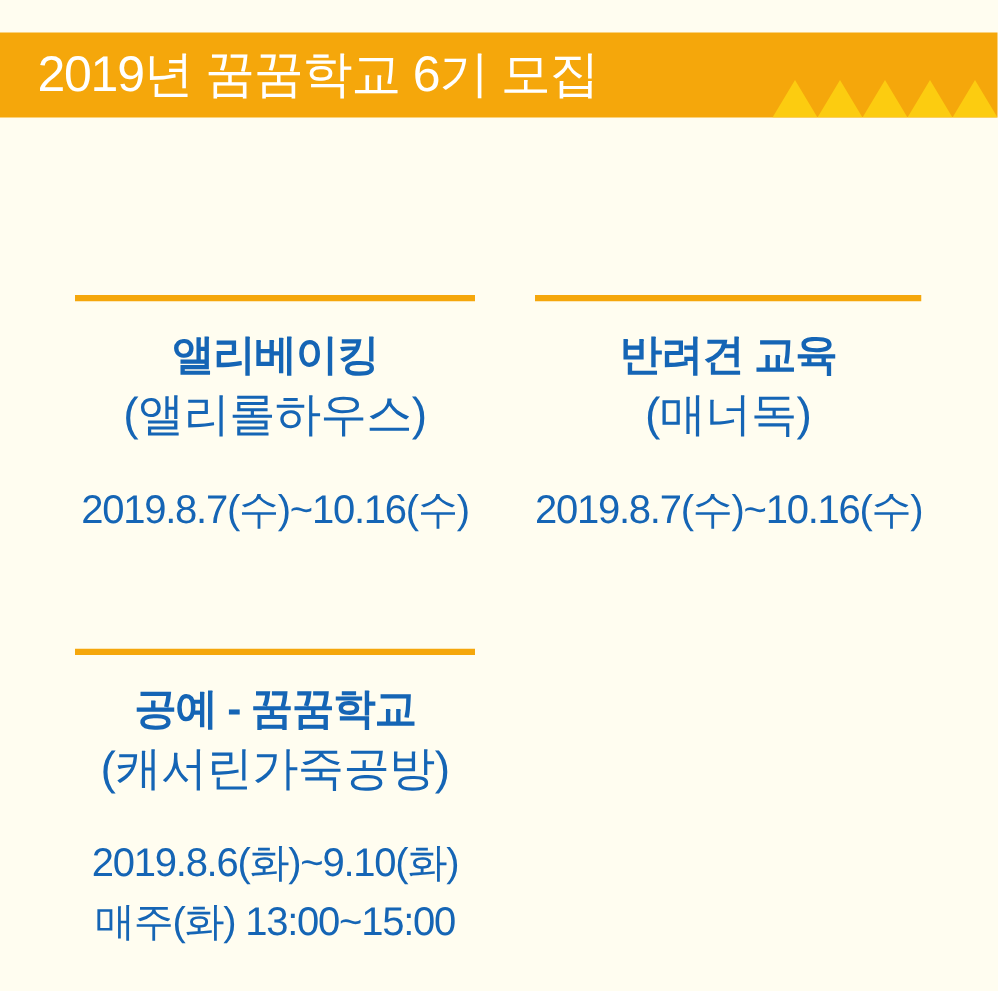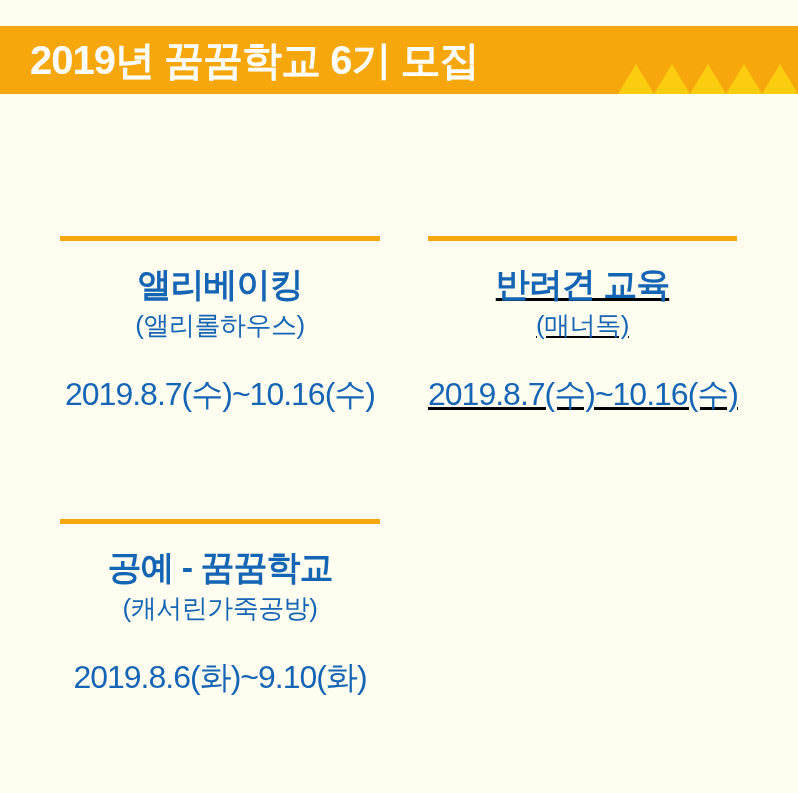--- a/index.html
+++ b/index.html
@@ -33,21 +33,21 @@
     background: #F5A70B;
     overflow: hidden;
   }
   .header-title {
     position: absolute;
     left: 30px;
     top: 50%;
     transform: translateY(-50%);
     color: #FFFFFF;
     font-size: 40px;
-    font-weight: 700;
+    font-weight: 400;
     letter-spacing: -1px;
     white-space: nowrap;
     line-height: 1;
   }
   .zigzag {
     position: absolute;
     right: 0;
     bottom: 0;
     height: 30px;
     width: 180px;
@@ -98,41 +98,40 @@
     box-sizing: border-box;
     text-align: center;
   }
   .program-card.col-left {
     padding-left: 60px;
     padding-right: 19px;
   }
   .program-card.col-right {
     padding-left: 29px;
     padding-right: 61px;
-    text-decoration: underline;
   }
 
   .card-rule {
     height: 5px;
     background: #F5A70B;
     margin-bottom: 24px;
   }
 
   .card-title {
     color: #1565B5;
     font-size: 34px;
     font-weight: 700;
     letter-spacing: -1px;
     line-height: 1.15;
     white-space: nowrap;
   }
 
   .card-venue {
     color: #1565B5;
-    font-size: 26px;
+    font-size: 37px;
     font-weight: 400;
     letter-spacing: -0.5px;
     line-height: 1.2;
     margin-top: 6px;
     white-space: nowrap;
   }
 
   .card-schedule {
     margin-top: 30px;
   }
@@ -182,18 +181,19 @@
         <div class="card-dates">2019.8.7(수)~10.16(수)</div>
       </div>
     </div>
 
     <div class="program-card col-left">
       <div class="card-rule"></div>
       <div class="card-title">공예 - 꿈꿈학교</div>
       <div class="card-venue">(캐서린가죽공방)</div>
       <div class="card-schedule">
         <div class="card-dates">2019.8.6(화)~9.10(화)</div>
+        <div class="card-time">매주(화) 13:00~15:00</div>
       </div>
     </div>
 
 
   </div>
 </div>
 
 </body></html>

